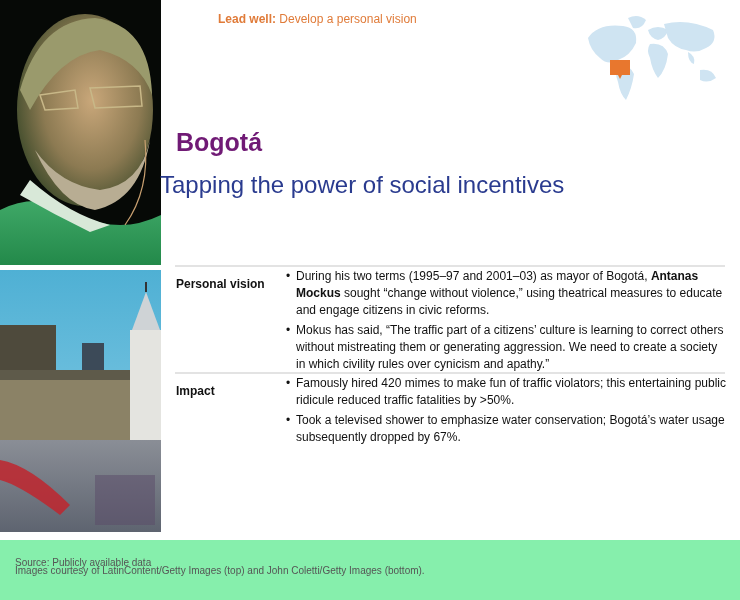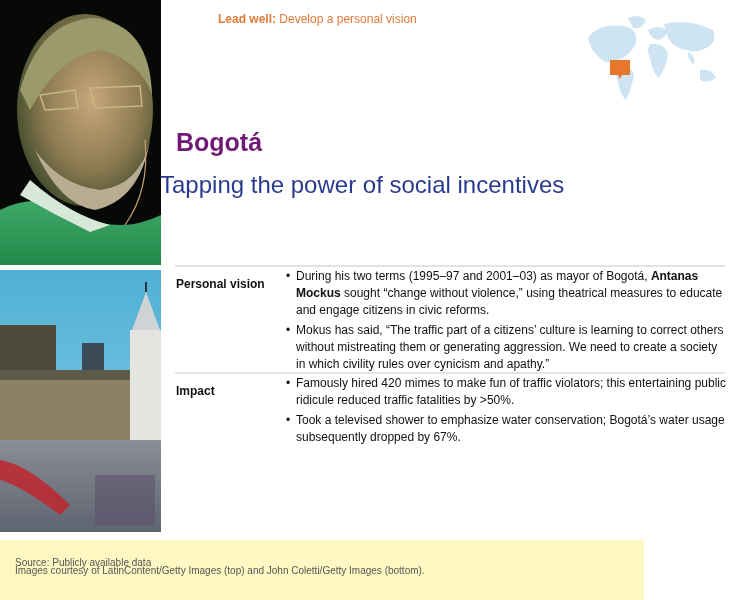--- a/index.html
+++ b/index.html
@@ -11,21 +11,21 @@
   .kicker { position:absolute; left:176px; top:12px; font-size:12px; color:#e07b39; }
   .kicker b { font-weight:bold;margin-left:42px; }
   .title { position:absolute; left:176px; top:128px; font-size:25px; font-weight:bold; color:#701a75; }
   .subtitle { position:absolute; left:160px; top:171px; font-size:24px; color:#2a3b8f; }
   .map { position:absolute; left:578px; top:8px; width:150px; height:96px; }
   .divider { position:absolute; left:175px; width:550px; height:2px; background:#e3e3e3; }
   .row-label { position:absolute; left:176px; font-size:12px; font-weight:bold; color:#111;margin-top:7px; }
   .bullets { position:absolute; left:286px; width:440px; font-size:12px; line-height:17px; color:#111; margin:0; padding:0; list-style:none; }
   .bullets li { position:relative; padding-left:10px; margin-bottom:3px; }
   .bullets li::before { content:"•"; position:absolute; left:0; top:0; }
-  .footer { position:absolute; left:0; top:540px; width:644px; height:60px; background:#fef9c3; }
+  .footer { position:absolute; left:0; top:540px; width:740px; height:60px; background:#86efac; }
   .footer p { margin:0; position:absolute; left:15px; font-size:10px; color:#555; }
 </style>
 </head>
 <body>
 
 <div class="photo" id="photo-top">
   <svg width="161" height="265" viewBox="0 0 161 265">
     <defs>
       <radialGradient id="face" cx="0.55" cy="0.45" r="0.6">
         <stop offset="0" stop-color="#c9a77a"></stop>

